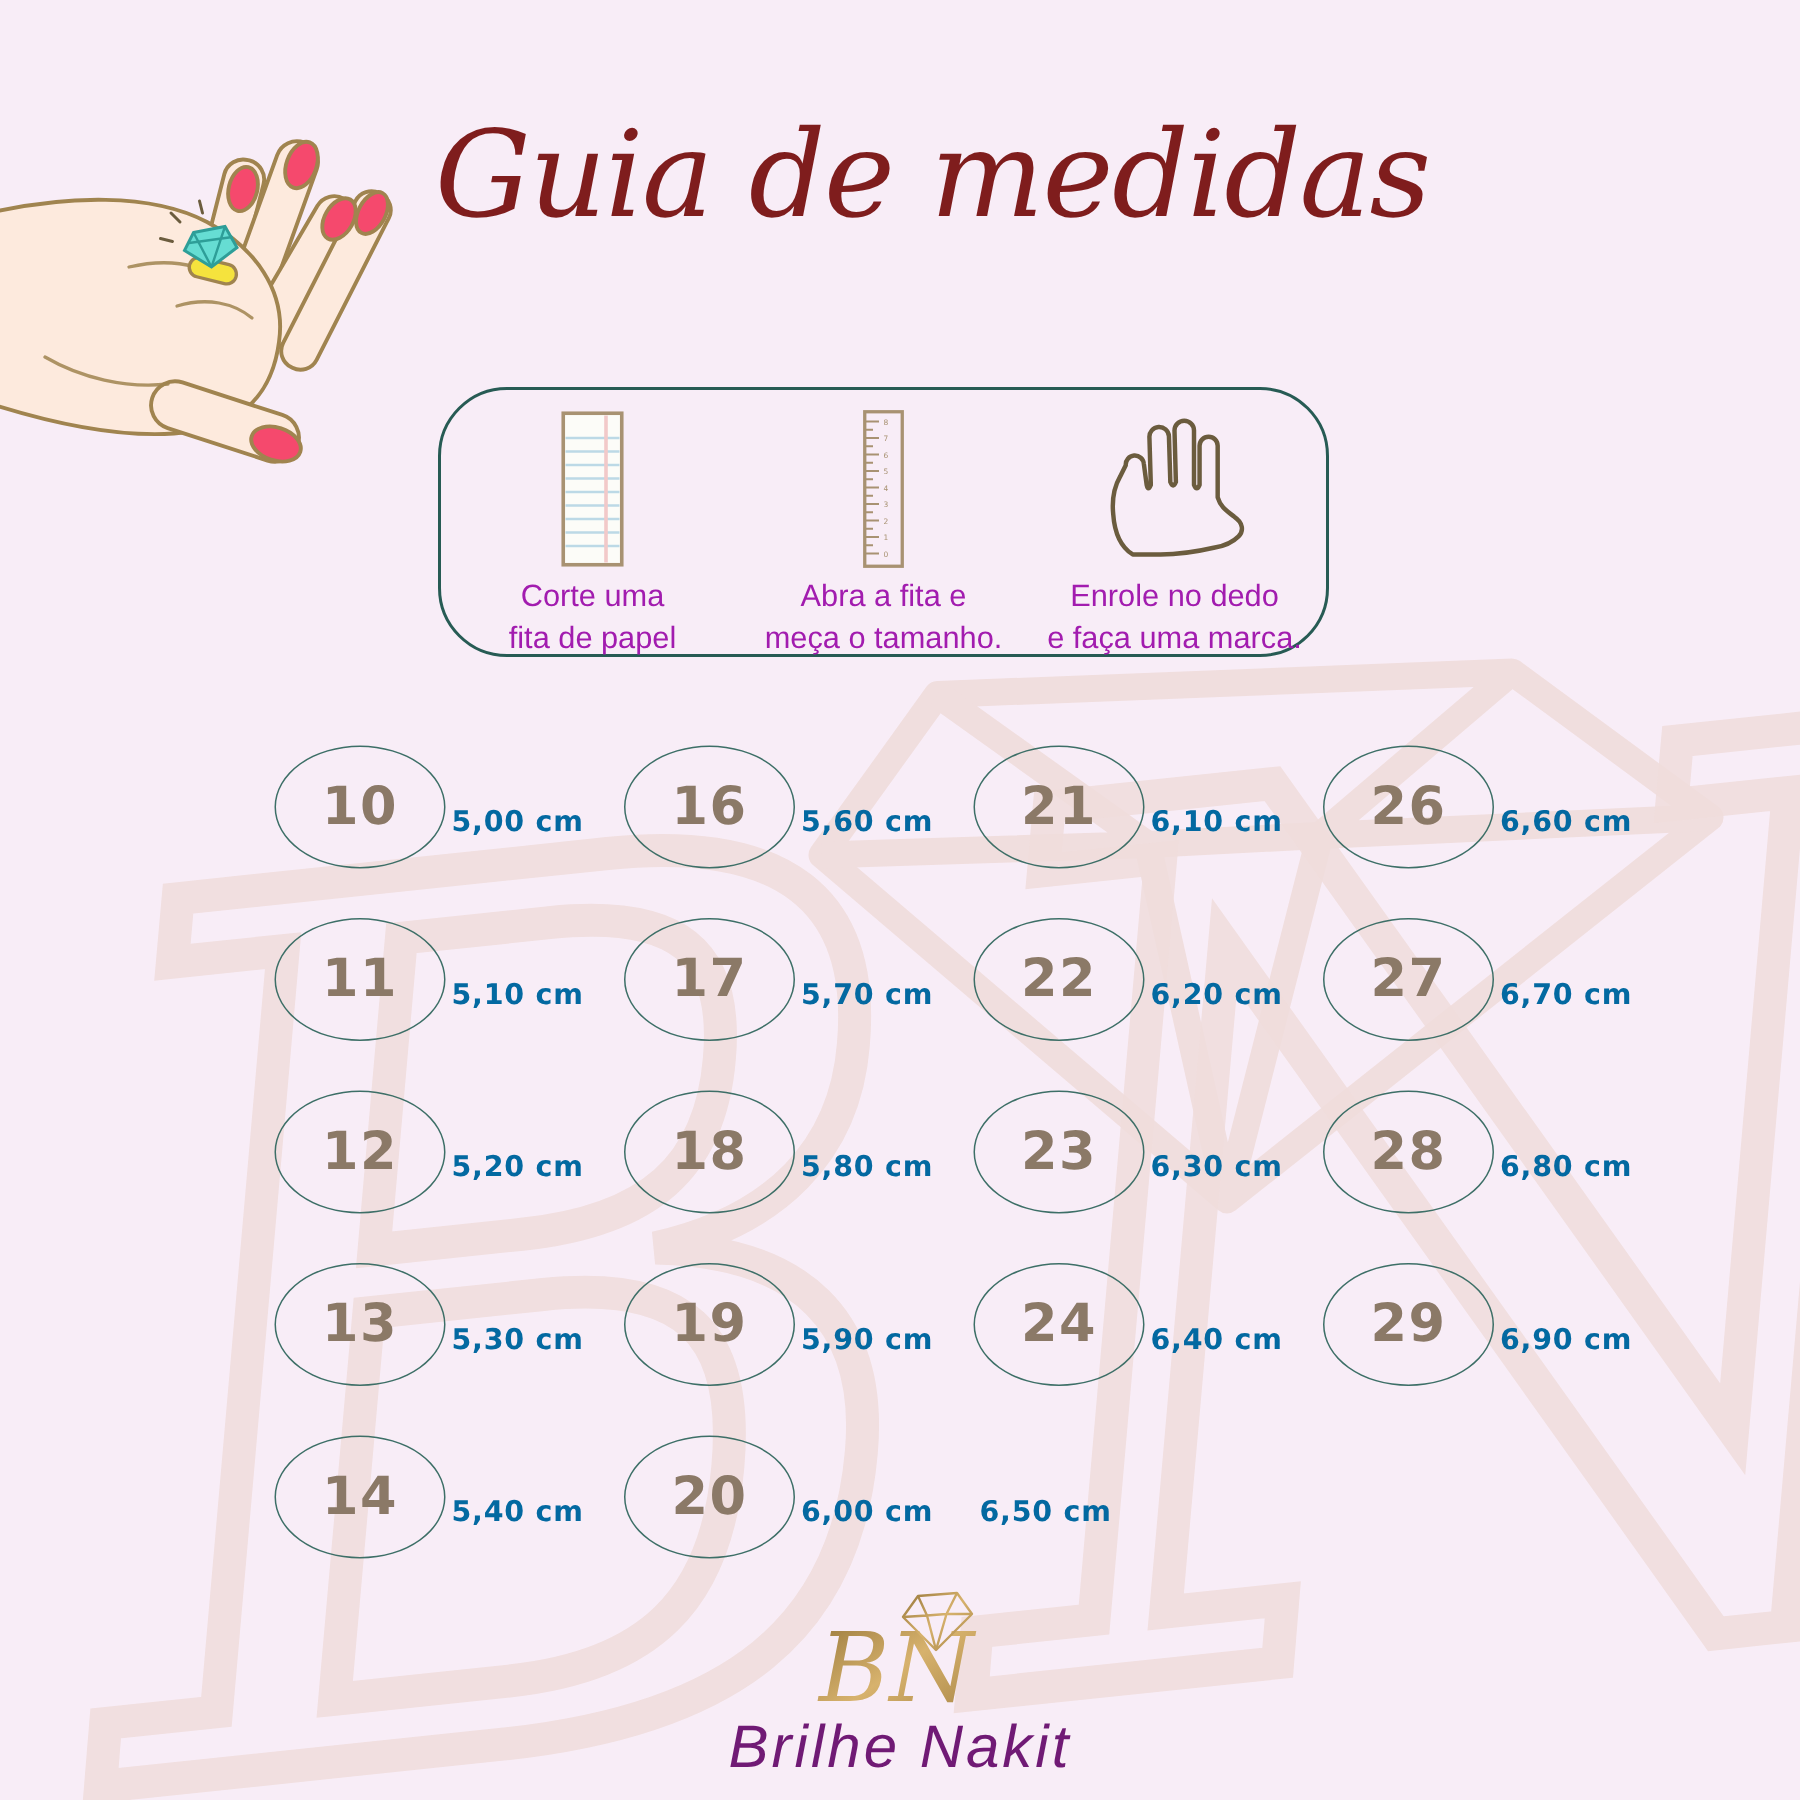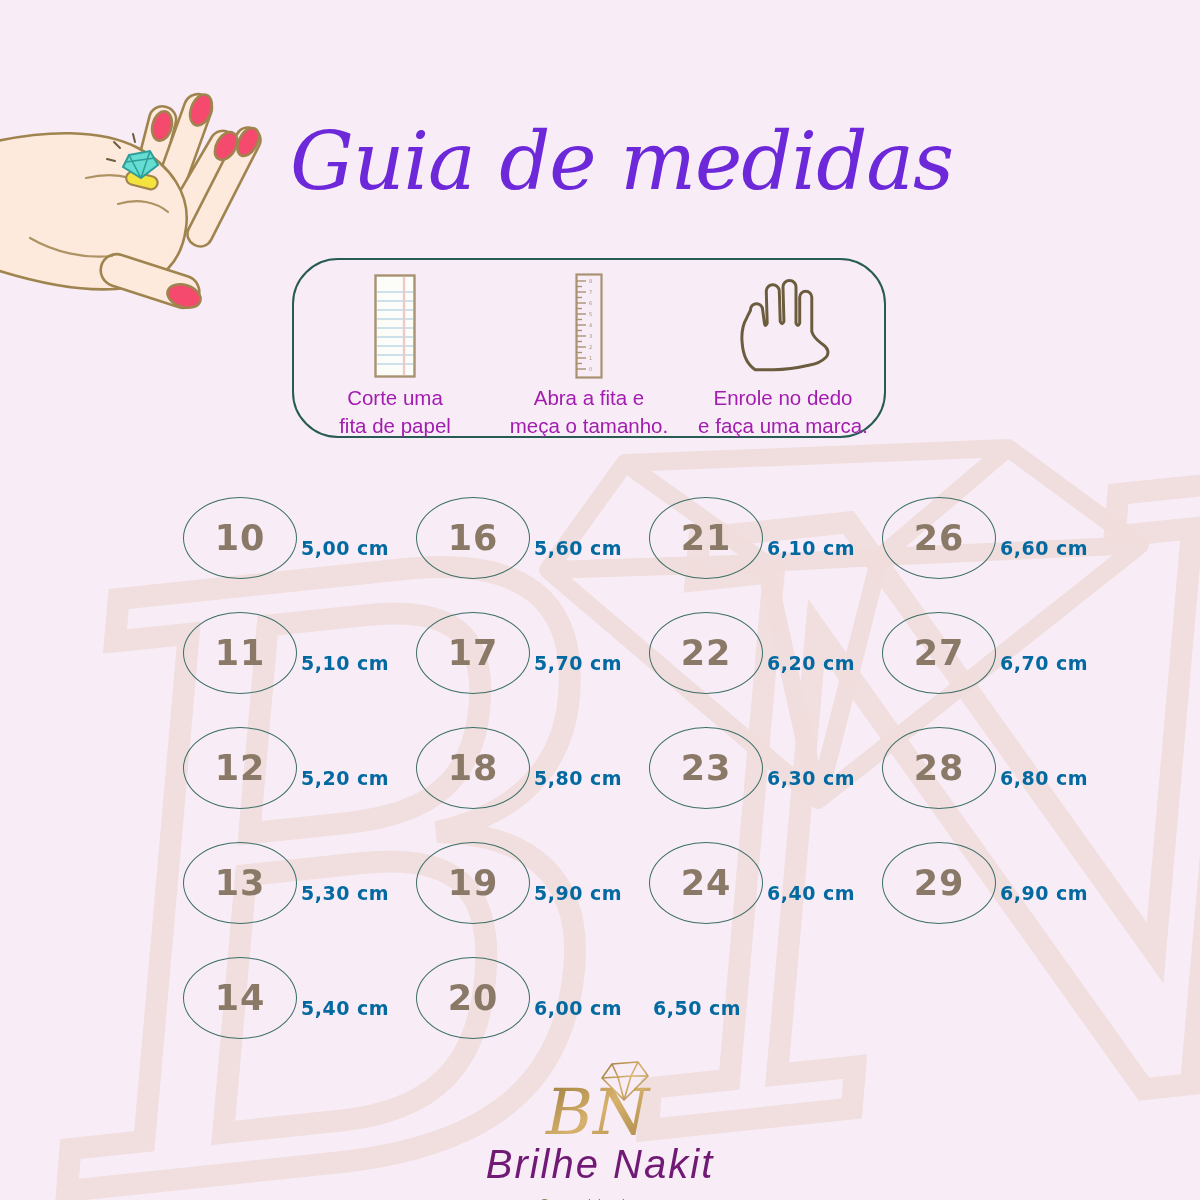--- a/index.html
+++ b/index.html
@@ -10,21 +10,21 @@
   }
   
   .watermark{position:absolute;inset:0;z-index:0;pointer-events:none;}
   
   .hand-illu{position:absolute;left:-10px;top:26px;z-index:2;}
   
   .title{
     position:absolute;left:290px;top:70px;width:620px;z-index:2;
     text-align:center;
     font-family:"DejaVu Serif",serif;font-style:italic;
-    font-size:80px;color:#6d28d9;letter-spacing:-1px;white-space:nowrap;margin-top:45px;
+    font-size:80px;color:#7f1d1d;letter-spacing:-1px;white-space:nowrap;
   }
   
   .steps-box{
     position:absolute;left:292px;top:258px;width:594px;height:180px;z-index:2;
     border:2px solid #275b54;border-radius:46px;box-sizing:border-box;
     display:flex;justify-content:center;gap:2px;
   }
   .step{width:192px;text-align:center;}
   .icon-wrap{height:116px;display:flex;align-items:center;justify-content:center;margin-top:8px;}
   .step-label{font-size:20.5px;line-height:28px;color:#a21caf;margin-top:0;}

